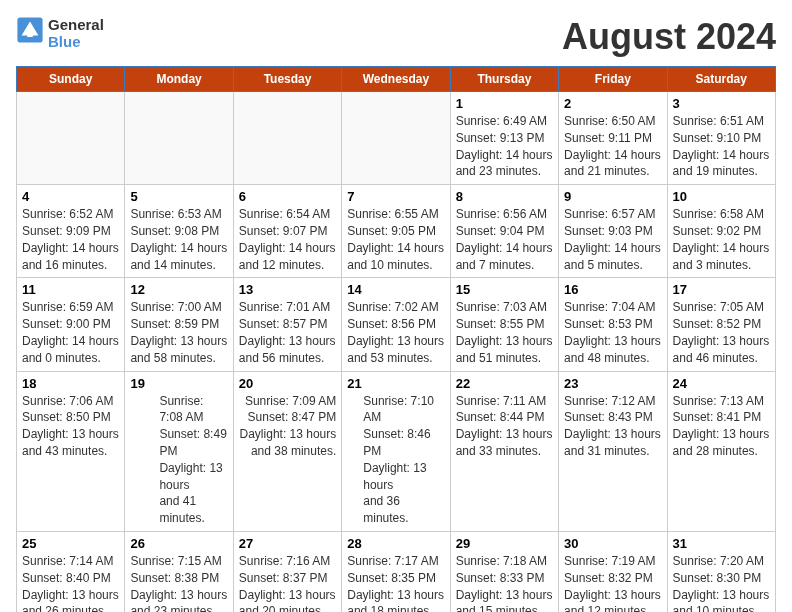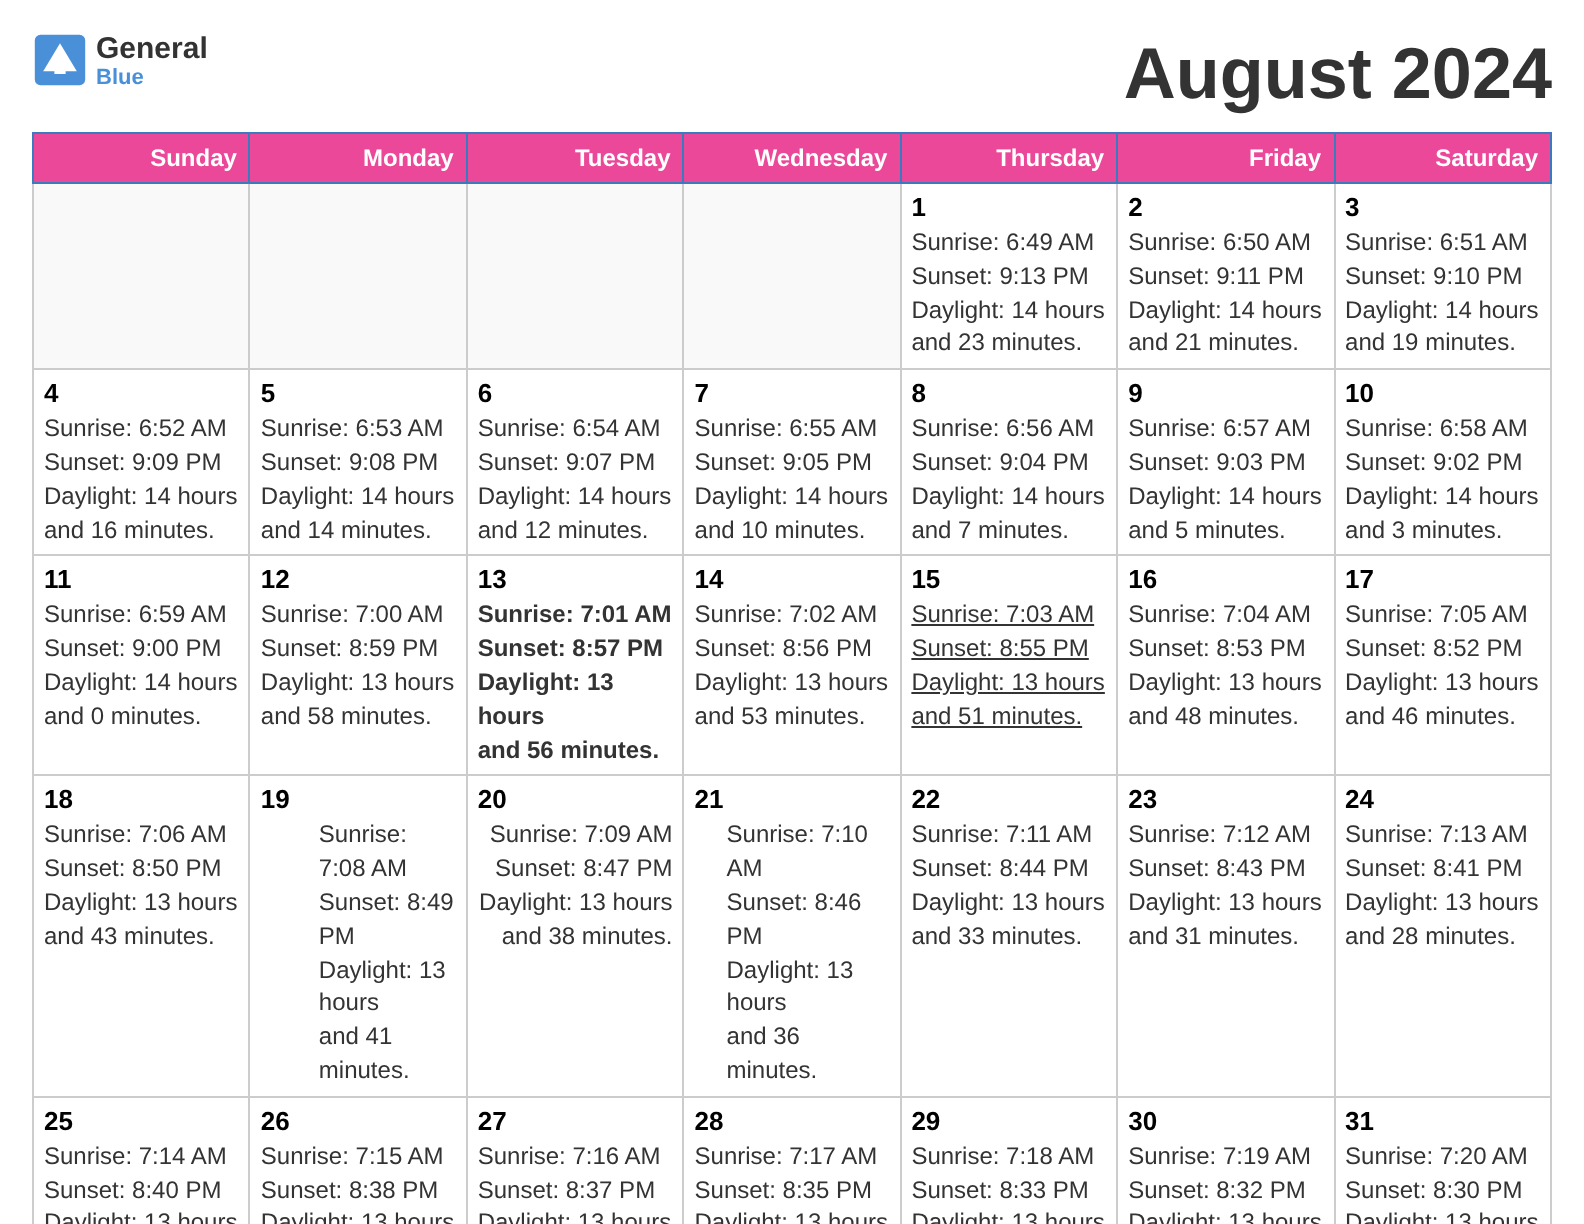--- a/index.html
+++ b/index.html
@@ -35,23 +35,23 @@
     .location {
       font-size: 15px;
       color: #555;
     }
     .calendar {
       width: 100%;
       border-collapse: collapse;
       font-size: 11px;
     }
     .calendar th {
-      background: #ec4899;
+      background: #c2410c;
       color: #fff;
-      text-align: right;
+      text-align: center;
       padding: 5px 6px;
       font-size: 12px;
       font-weight: bold;
       border: 1px solid #3a7bbf;
     }
     .calendar td {
       border: 1px solid #ccc;
       vertical-align: top;
       padding: 4px 5px;
       width: 108px;
@@ -81,21 +81,21 @@
 
 <div class="header">
   <div class="logo">
     <svg class="logo-icon" viewBox="0 0 40 40">
       <rect x="2" y="2" width="36" height="36" rx="4" fill="#4a90d9"></rect>
       <polygon points="20,8 32,28 8,28" fill="white"></polygon>
       <rect x="16" y="22" width="8" height="8" fill="white"></rect>
     </svg>
     <div>
       <div style="font-size:15px;font-weight:bold;color:#333;">General</div>
-      <div style="font-size:11px;font-weight:bold;color:#4a90d9;">Blue</div>
+      <div style="font-size:15px;font-weight:bold;color:#4a90d9;">Blue</div>
     </div>
   </div>
   <div class="title-block">
     <div class="month-year">August 2024</div>
   </div>
 </div>
 
 <table class="calendar">
   <thead>
     <tr id="header-row">
@@ -197,35 +197,35 @@
         </td>
         <td>
           <span class="day-num">12</span>
           <div class="day-info" style="white-space: pre-line;">Sunrise: 7:00 AM
 Sunset: 8:59 PM
 Daylight: 13 hours
 and 58 minutes.</div>
         </td>
         <td>
           <span class="day-num">13</span>
-          <div class="day-info" style="white-space: pre-line; font-weight: bold;">Sunrise: 7:01 AM
+          <div class="day-info" style="white-space: pre-line;">Sunrise: 7:01 AM
 Sunset: 8:57 PM
 Daylight: 13 hours
 and 56 minutes.</div>
         </td>
         <td>
           <span class="day-num">14</span>
           <div class="day-info" style="white-space: pre-line;">Sunrise: 7:02 AM
 Sunset: 8:56 PM
 Daylight: 13 hours
 and 53 minutes.</div>
         </td>
         <td>
           <span class="day-num">15</span>
-          <div class="day-info" style="white-space: pre-line; text-decoration: underline;">Sunrise: 7:03 AM
+          <div class="day-info" style="white-space: pre-line;">Sunrise: 7:03 AM
 Sunset: 8:55 PM
 Daylight: 13 hours
 and 51 minutes.</div>
         </td>
         <td>
           <span class="day-num">16</span>
           <div class="day-info" style="white-space: pre-line;">Sunrise: 7:04 AM
 Sunset: 8:53 PM
 Daylight: 13 hours
 and 48 minutes.</div>

